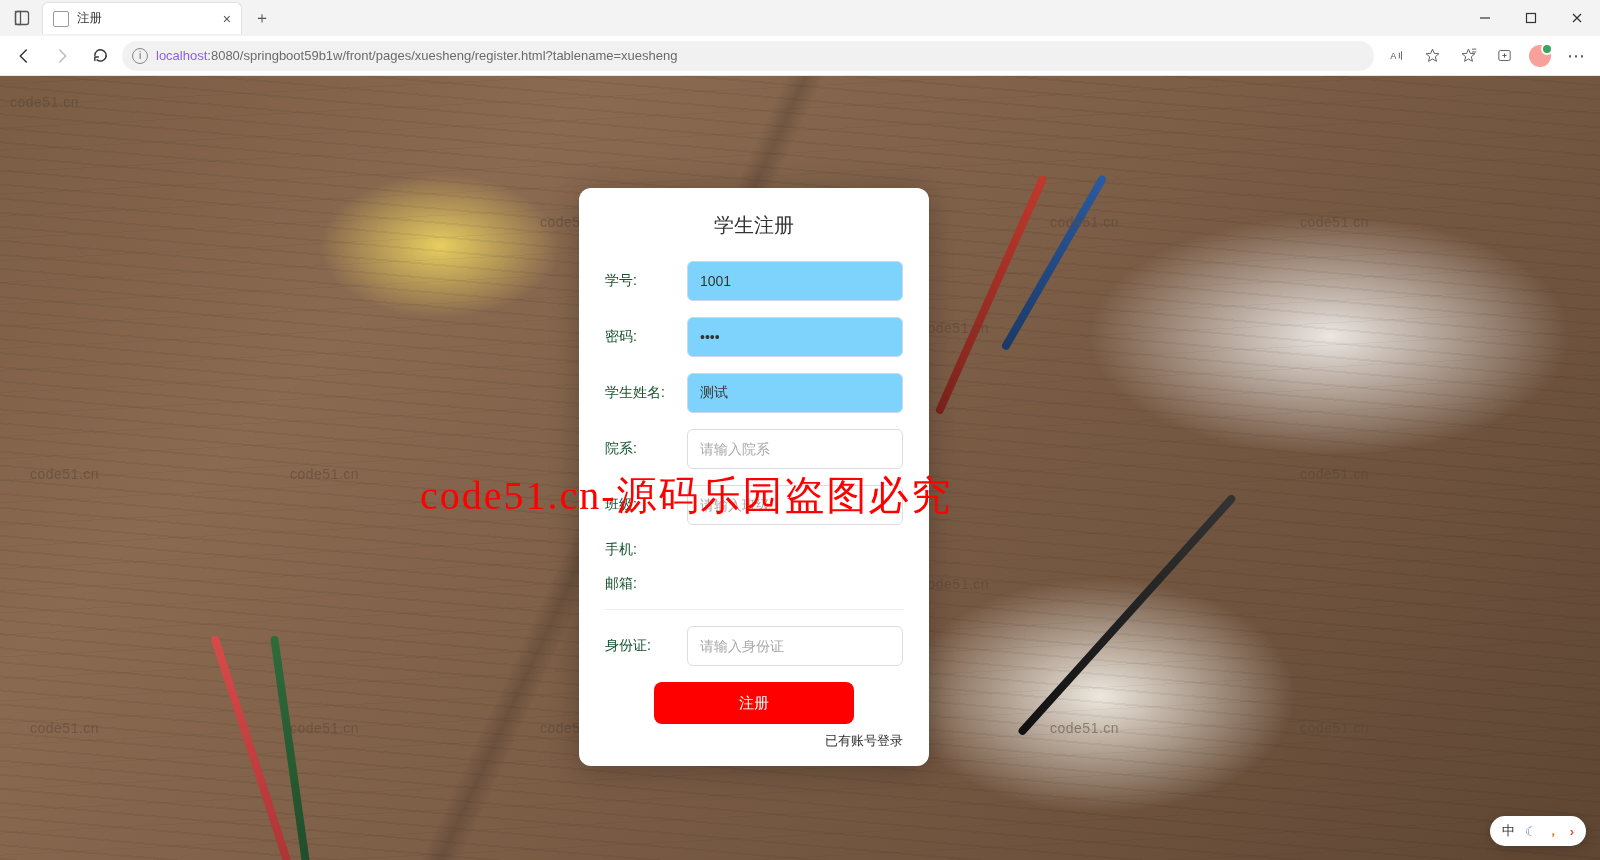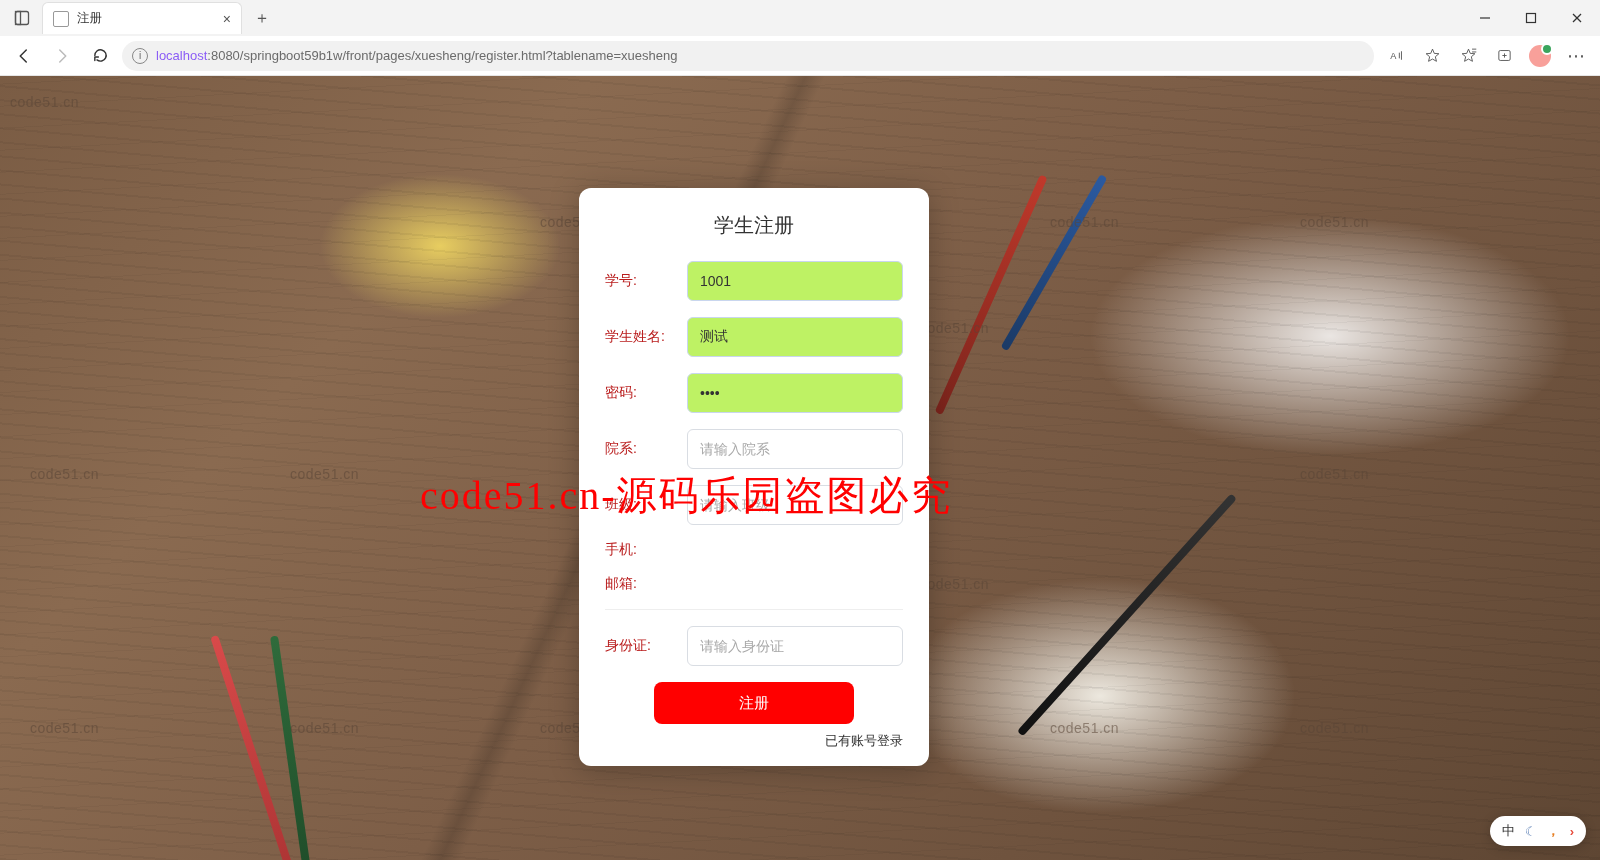--- a/index.html
+++ b/index.html
@@ -35,23 +35,23 @@
     radial-gradient(ellipse 200px 120px at 440px 170px, rgba(255,230,100,0.8), transparent 60%),
     linear-gradient(115deg, transparent 40%, rgba(0,0,0,0.15) 41%, transparent 42%);
   }
   .wood-lines { position:absolute; inset:0; background:repeating-linear-gradient(5deg, rgba(0,0,0,0.05) 0 2px, transparent 2px 14px), repeating-linear-gradient(-3deg, rgba(0,0,0,0.04) 0 1px, transparent 1px 22px); }
   .watermark { position:absolute; color:rgba(90,70,55,0.55); font-size:14px; font-family:Arial,sans-serif; letter-spacing:0.5px; pointer-events:none; }
   .big-wm { position:absolute; left:420px; top:392px; color:#ff0000; font-size:40px; font-family:"SimSun","Microsoft YaHei",serif; font-weight:500; z-index:20; letter-spacing:2px; white-space:nowrap; }
   
   .card { position:absolute; left:579px; top:112px; width:350px; background:#fff; border-radius:12px; box-shadow:0 4px 30px rgba(0,0,0,0.25); padding:24px 26px 16px; z-index:10; }
   .card-title { text-align:center; font-size:20px; color:#333; margin-bottom:22px; }
   .form-row { display:flex; align-items:center; margin-bottom:16px; gap:12px; }
-  .form-row label { width:70px; font-size:14px; color:#b91c1c; text-align:left; }
+  .form-row label { width:70px; font-size:14px; color:#14532d; text-align:left; }
   .form-row input { flex:1; height:40px; border:1px solid #d9dde3; border-radius:6px; padding:0 12px; font-size:14px; color:#333; outline:none; background:#fff; }
-  .form-row input.filled { background:#bef264; border-color:#c9d6ee; }
+  .form-row input.filled { background:#7dd3fc; border-color:#c9d6ee; }
   .form-row input::placeholder { color:#a9a9a9; }
   .divider { height:1px; background:#eee; margin:4px 0 16px; }
   .submit { display:block; margin:6px auto 4px; width:200px; height:42px; background:#ff0000; color:#fff; border:none; border-radius:8px; font-size:15px; cursor:pointer; }
   .login-link { text-align:right; font-size:13px; color:#333; margin-top:8px; }
   
   .ime { position:absolute; right:14px; bottom:14px; background:#fff; border-radius:18px; box-shadow:0 2px 12px rgba(0,0,0,0.2); height:30px; display:flex; align-items:center; padding:0 12px; gap:10px; font-size:13px; color:#333; z-index:30; }
   .ime .moon { color:#5b7fb5; }
   .ime .comma { color:#e67e22; font-weight:bold; }
   .ime .arrow { color:#e74c3c; font-weight:bold; }
   
@@ -182,26 +182,26 @@
     <div class="big-wm">code51.cn-源码乐园盗图必究</div>
 
     <div class="card">
       <div class="card-title">学生注册</div>
 
       <div class="form-row">
         <label>学号:</label>
         <input class="filled" value="1001" style="">
       </div>
       <div class="form-row">
+        <label>密码:</label>
+        <input class="filled" type="text" value="••••" style="">
+      </div>
+      <div class="form-row">
         <label>学生姓名:</label>
         <input class="filled" value="测试" style="">
-      </div>
-      <div class="form-row">
-        <label>密码:</label>
-        <input class="filled" type="text" value="••••" style="">
       </div>
       <div class="form-row">
         <label>院系:</label>
         <input placeholder="请输入院系" style="">
       </div>
       <div class="form-row">
         <label>班级:</label>
         <input placeholder="请输入班级" style="">
       </div>
       <div class="form-row">

